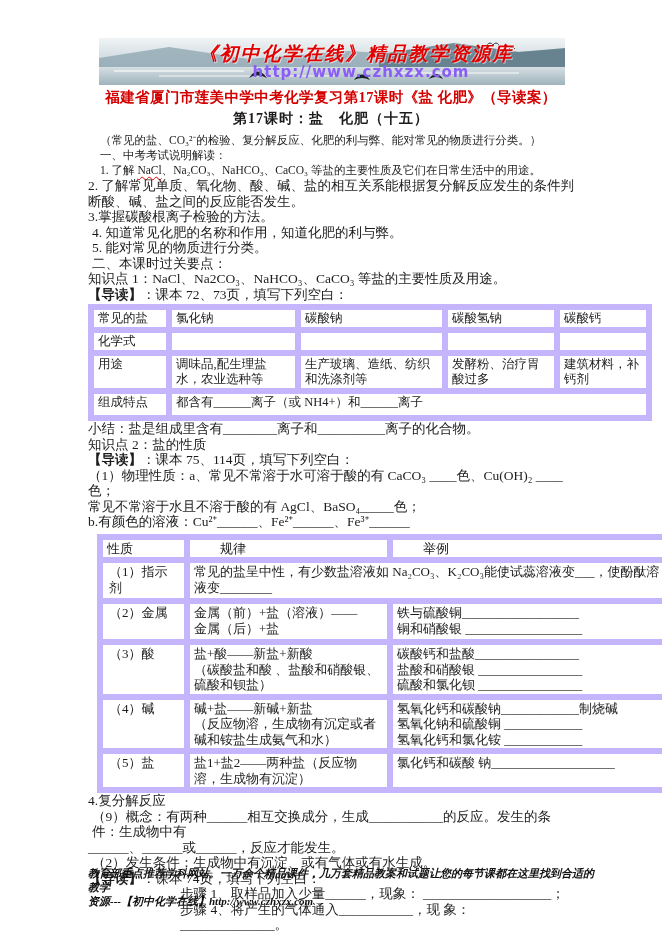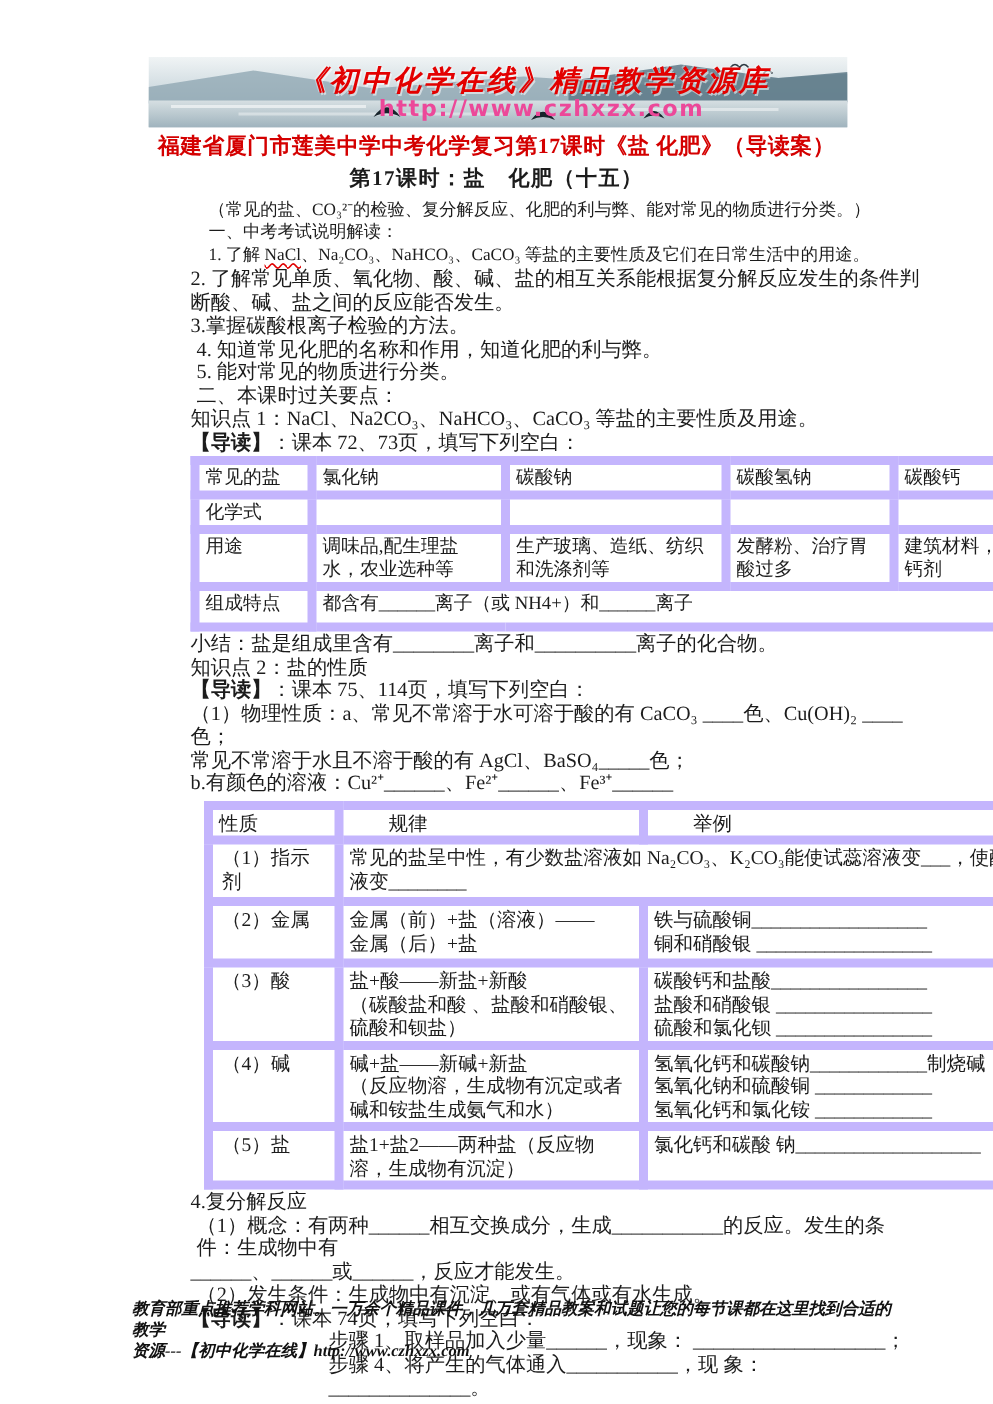--- a/index.html
+++ b/index.html
@@ -16,36 +16,36 @@
   .banner-title {
     position:absolute; left:0; right:0; top:3px; text-align:center;
     font-family:"DejaVu Sans", sans-serif; font-weight:bold; font-style:italic;
     font-size:19px; letter-spacing:2px; color:#e30000;
     text-shadow:1px 1px 0 rgba(255,255,255,.55), -1px -1px 0 rgba(255,255,255,.35);
     white-space:nowrap;
   }
   .banner-url {
     position:absolute; left:10px; right:0; top:25px; text-align:center;
     font-family:"DejaVu Sans", sans-serif; font-weight:bold;
-    font-size:15px; letter-spacing:1px; color:#ec4899; white-space:nowrap;
+    font-size:15px; letter-spacing:1px; color:#8b5cf6; white-space:nowrap;
   }
 
   
   #red-title {
     position:absolute; top:88px; left:0; width:662px; text-align:center;
     color:#d40000; font-weight:bold; font-size:14.5px; letter-spacing:.4px; white-space:nowrap;
   }
   #main-title {
     position:absolute; top:110px; left:0; width:662px; text-align:center;
     font-weight:bold; font-size:14px; letter-spacing:1px;
   }
 
   
   #content { position:absolute; left:88px; top:133px; width:489px;
-             font-size:13.5px; line-height:15.5px;margin-left:39px; }
+             font-size:13.5px; line-height:15.5px; }
   .sm  { font-size:11.5px; line-height:15px; }
   .ind { padding-left:12px; }
   .ind4{ padding-left:4px; }
   .bold{ font-weight:bold; }
   .spell { text-decoration:underline wavy #e00000 1px; text-underline-offset:2px; }
   .step { padding-left:92px; }
 
   table { border-collapse:collapse; table-layout:fixed; }
   td { border:6px solid #c4b5fd; vertical-align:top; padding:1px 4px;
        overflow:hidden; white-space:pre-line; }
@@ -194,21 +194,21 @@
       </tr>
       <tr class="r5">
         <td class="prop">（5）盐</td>
         <td>盐1+盐2——两种盐（反应物溶，生成物有沉淀）</td>
         <td>氯化钙和碳酸 钠___________________</td>
       </tr>
     </tbody>
       </table>
 
     <p>4.复分解反应</p>
-    <p class="ind4">（1）概念：有两种______相互交换成分，生成___________的反应。发生的条件：生成物中有</p>
+    <p class="ind4">（9）概念：有两种______相互交换成分，生成___________的反应。发生的条件：生成物中有</p>
     <p>______、______或______，反应才能发生。</p>
     <p class="ind4">（2）发生条件：生成物中有沉淀、或有气体或有水生成。</p>
     <p><span class="bold">【导读】</span><span>：课本 74页，填写下列空白：</span></p>
     <p class="step">步骤 1、取样品加入少量______，现象： ___________________；</p>
     <p class="step">步骤 4、将产生的气体通入___________，现 象： ______________。</p>
 
   </div>
 
   <div id="footer">教育部重点推荐学科网站。一万余个精品课件，几万套精品教案和试题让您的每节课都在这里找到合适的教学
 资源---【初中化学在线】http://www.czhxzx.com</div>

